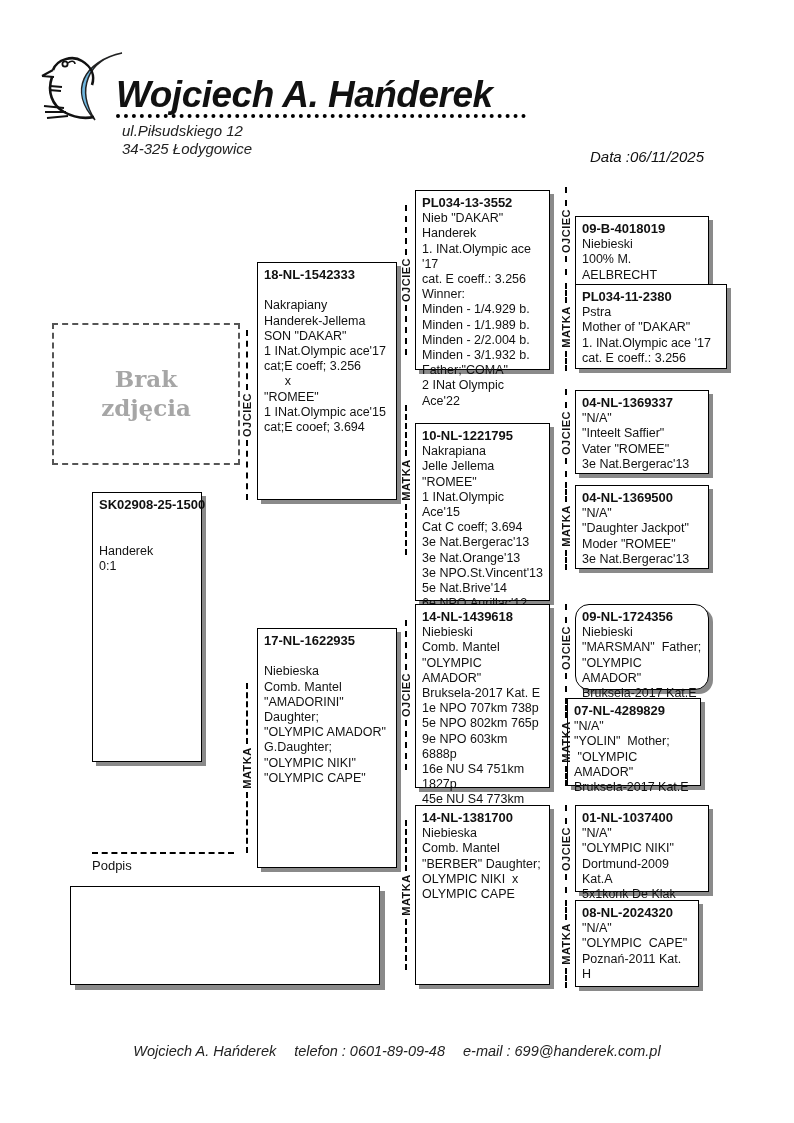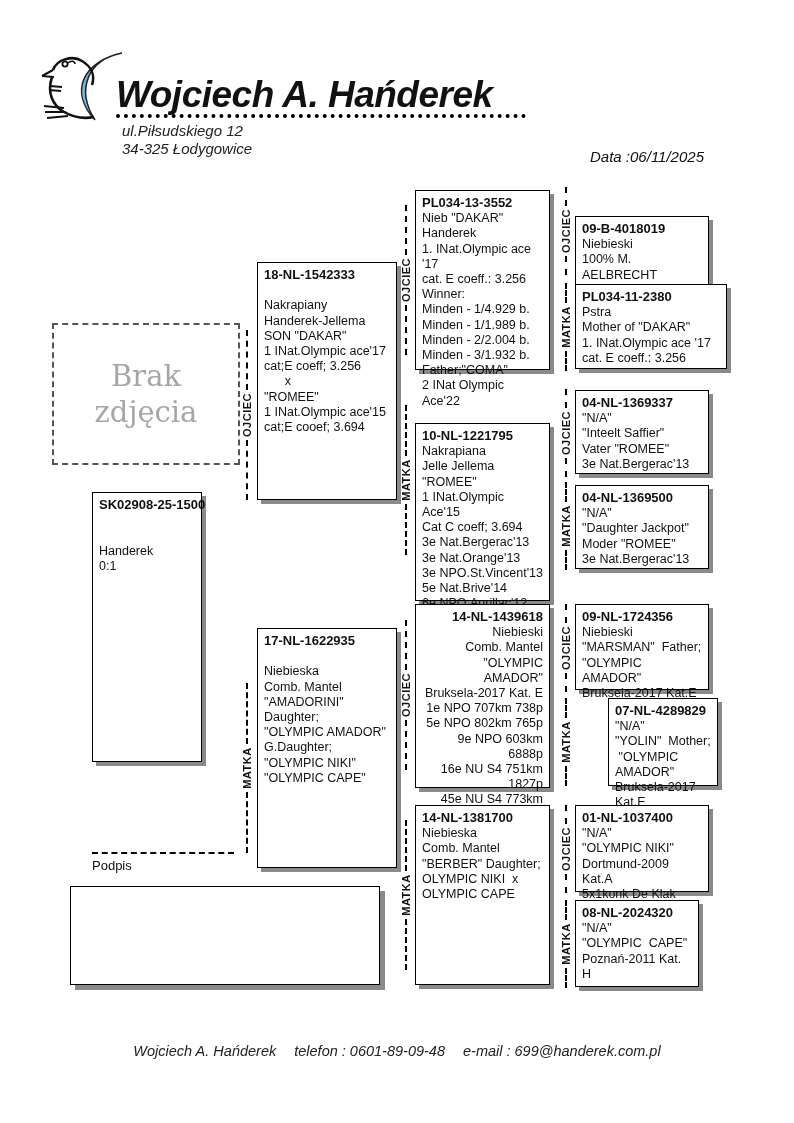--- a/index.html
+++ b/index.html
@@ -18,42 +18,42 @@
 
   
   .title-box{position:absolute;left:62px;top:192px;width:330px;height:50px;background:#ededed;
              border:1px solid #555;box-shadow:6px 5px 0 #8c8c8c;font-size:33px;font-weight:bold;
              font-style:italic;line-height:50px;padding-left:13px;box-sizing:border-box;white-space:nowrap;}
 
   
   .photo-box{position:absolute;left:52px;top:323px;width:188px;height:142px;
              border:2px dashed #555;box-sizing:border-box;display:flex;align-items:center;
              justify-content:center;text-align:center;}
-  .photo-box span{font-family:"DejaVu Serif",serif;font-weight:400;font-size:29px;
+  .photo-box span{font-family:"DejaVu Serif",serif;font-weight:700;font-size:23px;
                   line-height:1.25;color:#a6a6a6;}
 
   
   .pbox{position:absolute;background:#fff;border:1.5px solid #000;box-shadow:4px 4px 0 #8a8a8a;
         box-sizing:border-box;padding:4px 6px;font-size:12.5px;line-height:15.2px;}
   .pbox .ring{font-weight:bold;font-size:13px;margin-bottom:1px;white-space:nowrap;}
   .pbox .ln{min-height:15.2px;white-space:pre-wrap;}
 
   #b-subject{left:92px; top:492px;width:110px;height:270px;}
   #b-f      {left:257px;top:262px;width:140px;height:238px;}
   #b-m      {left:257px;top:628px;width:140px;height:240px;}
   #b-ff     {left:415px;top:190px;width:135px;height:180px;}
   #b-fm     {left:415px;top:392px;width:135px;height:178px;margin-top:31px;}
-  #b-mf     {left:415px;top:604px;width:135px;height:184px;text-align:right;}
+  #b-mf     {left:415px;top:604px;width:135px;height:184px;}
   #b-mm     {left:415px;top:805px;width:135px;height:180px;}
   #b-fff    {left:575px;top:188px;width:134px;height:86px;margin-top:28px;}
   #b-ffm    {left:575px;top:284px;width:152px;height:85px;}
   #b-fmf    {left:575px;top:390px;width:134px;height:84px;}
   #b-fmm    {left:575px;top:485px;width:134px;height:84px;}
-  #b-mff    {left:575px;top:604px;width:134px;height:86px;}
-  #b-mfm    {left:608px;top:698px;width:110px;height:88px;}
+  #b-mff    {left:575px;top:604px;width:134px;height:86px;border-radius:14px;}
+  #b-mfm    {left:567px;top:698px;width:134px;height:88px;}
   #b-mmf    {left:575px;top:805px;width:134px;height:87px;}
   #b-mmm    {left:575px;top:900px;width:124px;height:87px;}
 
   
   .conn{position:absolute;height:14px;display:flex;align-items:center;gap:3px;
         transform:rotate(-90deg);}
   .conn .dash{flex:1;border-top:2px dashed #000;}
   .conn .clabel{font-size:11px;font-weight:bold;letter-spacing:.5px;white-space:nowrap;}
 
   

